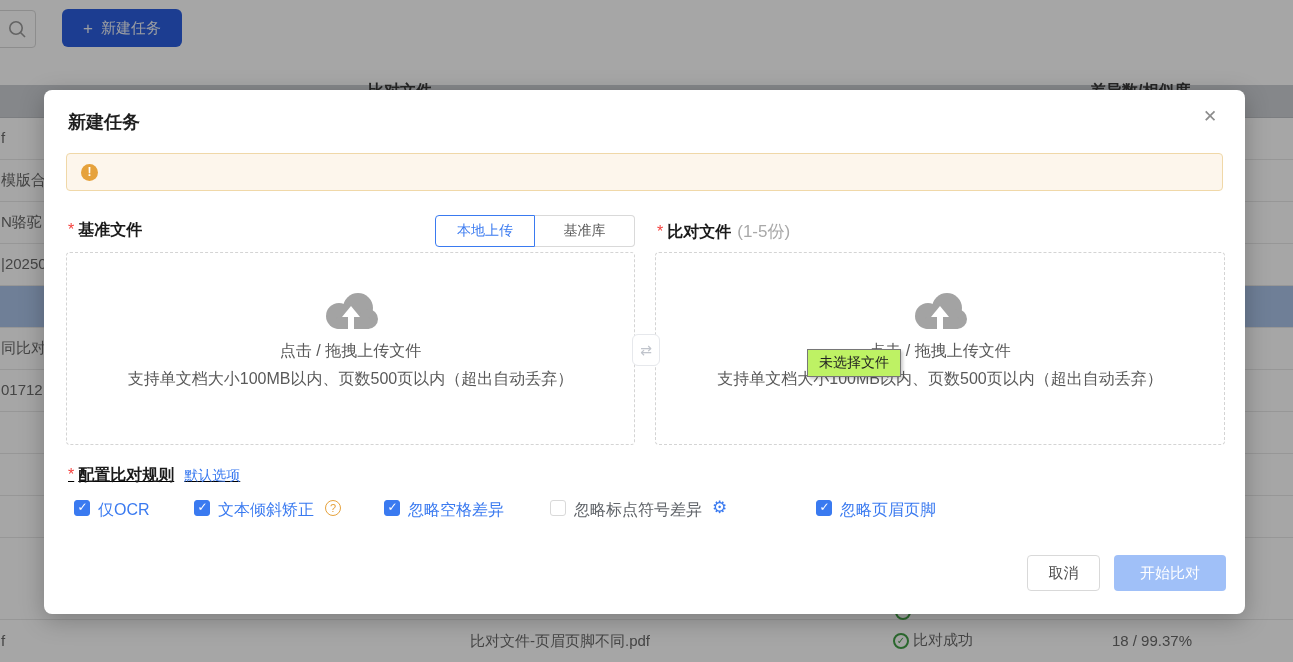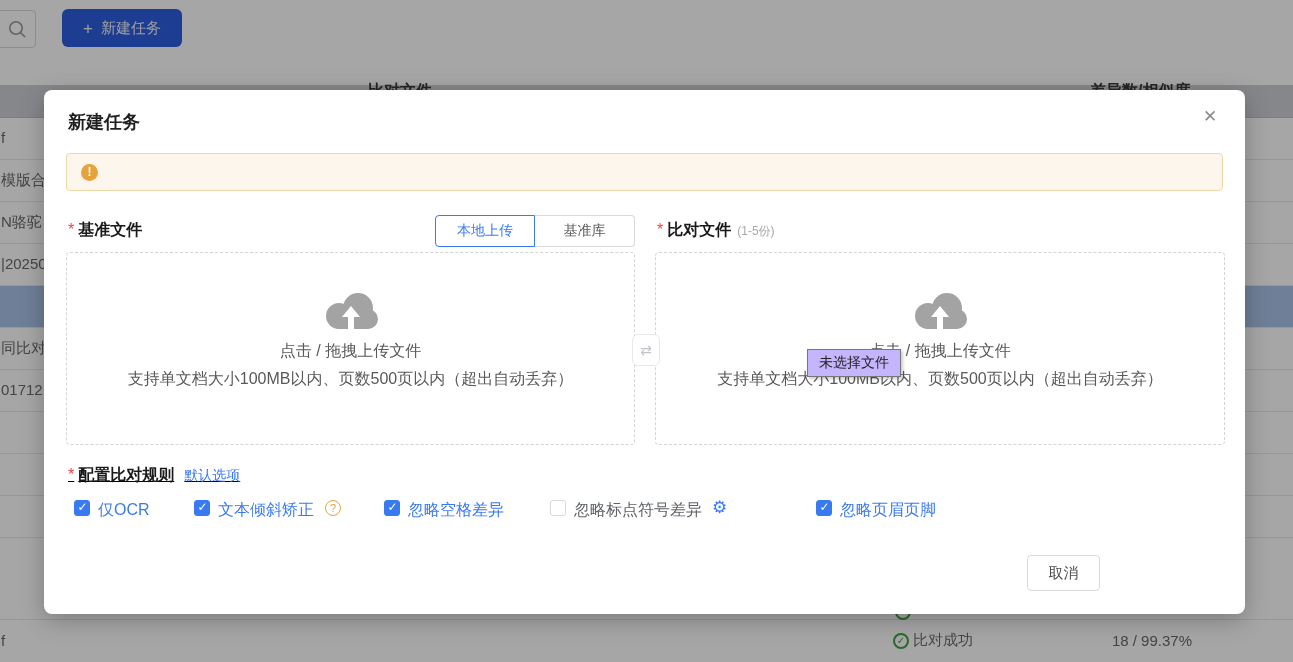--- a/index.html
+++ b/index.html
@@ -37,41 +37,41 @@
   .modal { position:absolute; left:44px; top:90px; width:1201px; height:524px; background:#fff; border-radius:8px; box-shadow:0 6px 24px rgba(0,0,0,0.25); z-index:20; }
   .m-title { position:absolute; left:24px; top:20px; font-size:18px; font-weight:600; color:#1f1f1f; }
   .m-close { position:absolute; right:22px; top:14px; width:26px; height:26px; border:none; background:none; font-size:17px; color:#8c8c8c; cursor:pointer; line-height:26px; text-align:center; }
 
   .alert { position:absolute; left:22px; top:63px; width:1157px; height:38px; background:#fdf6ec; border:1px solid #f0d8a8; border-radius:4px; display:flex; align-items:center; gap:9px; padding:0 14px; }
   .alert-ic { width:17px; height:17px; border-radius:50%; background:#e6a23c; color:#fff; font-size:12px; font-weight:bold; text-align:center; line-height:17px; flex:0 0 auto; }
   .alert-text { font-size:15px; color:#5c5c5c; }
 
   .req { color:#f5413d; margin-right:4px; font-size:16px; }
   .sec-label { font-size:16px; font-weight:bold; color:#1a1a1a; }
-  .hint { font-size:12px; color:#a8a8a8; margin-left:6px; font-weight:normal; }
+  .hint { font-size:17px; color:#a8a8a8; margin-left:6px; font-weight:normal; }
 
   .left-head { position:absolute; left:22px; top:125px; width:569px; height:32px; }
   .right-head { position:absolute; left:611px; top:125px; width:570px; height:32px; }
   .left-head .lbl, .right-head .lbl { position:absolute; left:2px; top:5px; }
 
   .tabs { position:absolute; right:0; top:0; display:flex; }
   .tab { width:100px; height:32px; font-size:14px; background:#fff; cursor:pointer; }
   .tab.active { border:1px solid #3a7af0; color:#3a7af0; border-radius:4px 0 0 4px; }
   .tab.inactive { border:1px solid #d9d9d9; border-left:none; color:#595959; border-radius:0 4px 4px 0; }
 
   .upload { position:absolute; top:162px; height:193px; border:1px dashed #d4d4d4; border-radius:4px; background:#fff; text-align:center; cursor:pointer; }
   .upload.u-left { left:22px; width:569px; }
   .upload.u-right { left:611px; width:570px; }
   .cloud { margin-top:38px; }
   .up-line1 { font-size:16px; color:#595959; margin-top:6px; }
   .up-line2 { font-size:16px; color:#595959; margin-top:7px; }
 
   .swap-btn { position:absolute; left:588px; top:244px; width:28px; height:32px; background:#fff; border:1px solid #e6e8ec; border-radius:6px; color:#c0c4cc; font-size:14px; line-height:30px; text-align:center; cursor:pointer; }
 
-  .tooltip { position:absolute; left:763px; top:259px; background:#c4b5fd; border:1px solid #777; box-shadow:2px 2px 3px rgba(0,0,0,0.2); padding:4px 11px; font-size:14px; color:#222; white-space:nowrap; z-index:5; }
+  .tooltip { position:absolute; left:763px; top:259px; background:#bef264; border:1px solid #777; box-shadow:2px 2px 3px rgba(0,0,0,0.2); padding:4px 11px; font-size:14px; color:#222; white-space:nowrap; z-index:5; }
 
   .rules-head { position:absolute; left:24px; top:375px;text-decoration:underline; }
   .rules-link { font-size:14px; color:#3a7af0; margin-left:10px; text-decoration:none; cursor:pointer; }
 
   .opts { position:absolute; left:0; top:410px; width:1201px; height:26px; }
   .opt { position:absolute; top:0; display:flex; gap:8px; cursor:pointer; }
   .cb { width:16px; height:16px; border-radius:3px; border:1px solid #d9d9d9; background:#fff; position:relative; flex:0 0 auto; }
   .cb.checked { background:#3a7af0; border-color:#3a7af0; }
   .cb.checked::after { content:"✓"; position:absolute; left:2.5px; top:-1px; color:#fff; font-size:12px; font-weight:bold; }
   .opt-label { font-size:16px; color:#3a7af0; }
@@ -131,20 +131,21 @@
     <div class="trow" style="top:412px"></div>
     <div class="trow" style="top:454px"></div>
     <div class="trow" style="top:496px"></div>
     <div class="trow" style="top:538px"></div>
     <div class="trow" style="top:578px"></div>
 
     <span class="peek-ring"></span>
 
     <div class="lastrow">
       <span class="c-name">f</span>
+      <span class="c-file">比对文件-页眉页脚不同.pdf</span>
       <span class="c-status">
         <span class="okring">✓</span>
         <span>比对成功</span>
       </span>
       <span class="c-metric">18 / 99.37%</span>
     </div>
   </div>
 
   <div class="overlay"></div>
 
@@ -227,16 +228,17 @@
         <span class="gear-ic">⚙</span>
       </label>
       <label class="opt" style="left:772px">
         <span class="cb checked"></span>
         <span class="opt-label">忽略页眉页脚</span>
       </label>
     </div>
 
     <div class="m-footer">
       <button class="btn-cancel">取消</button>
+      <button class="btn-submit">开始比对</button>
     </div>
 
   </div>
 </div>
 
 </body></html>

